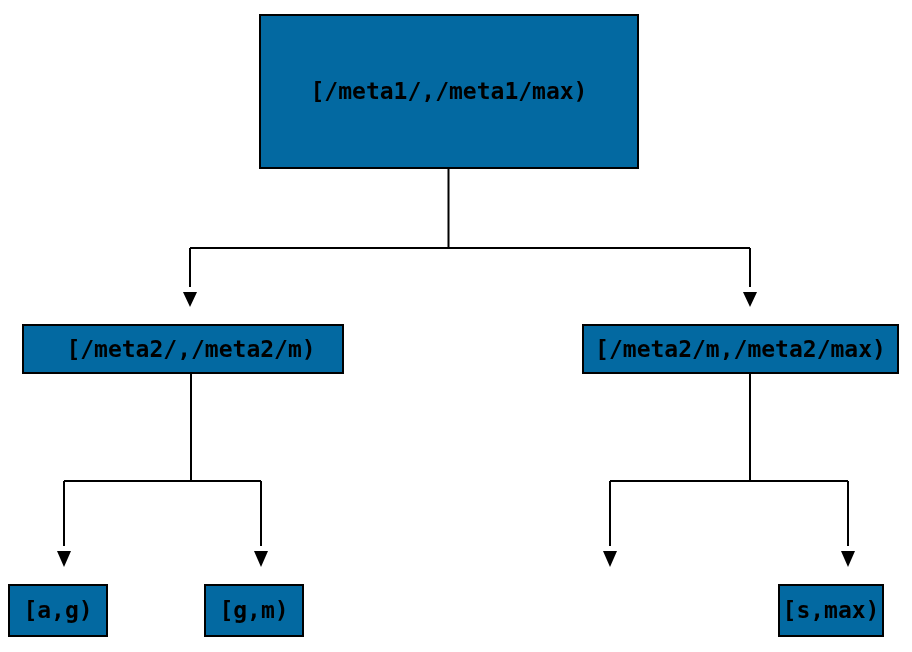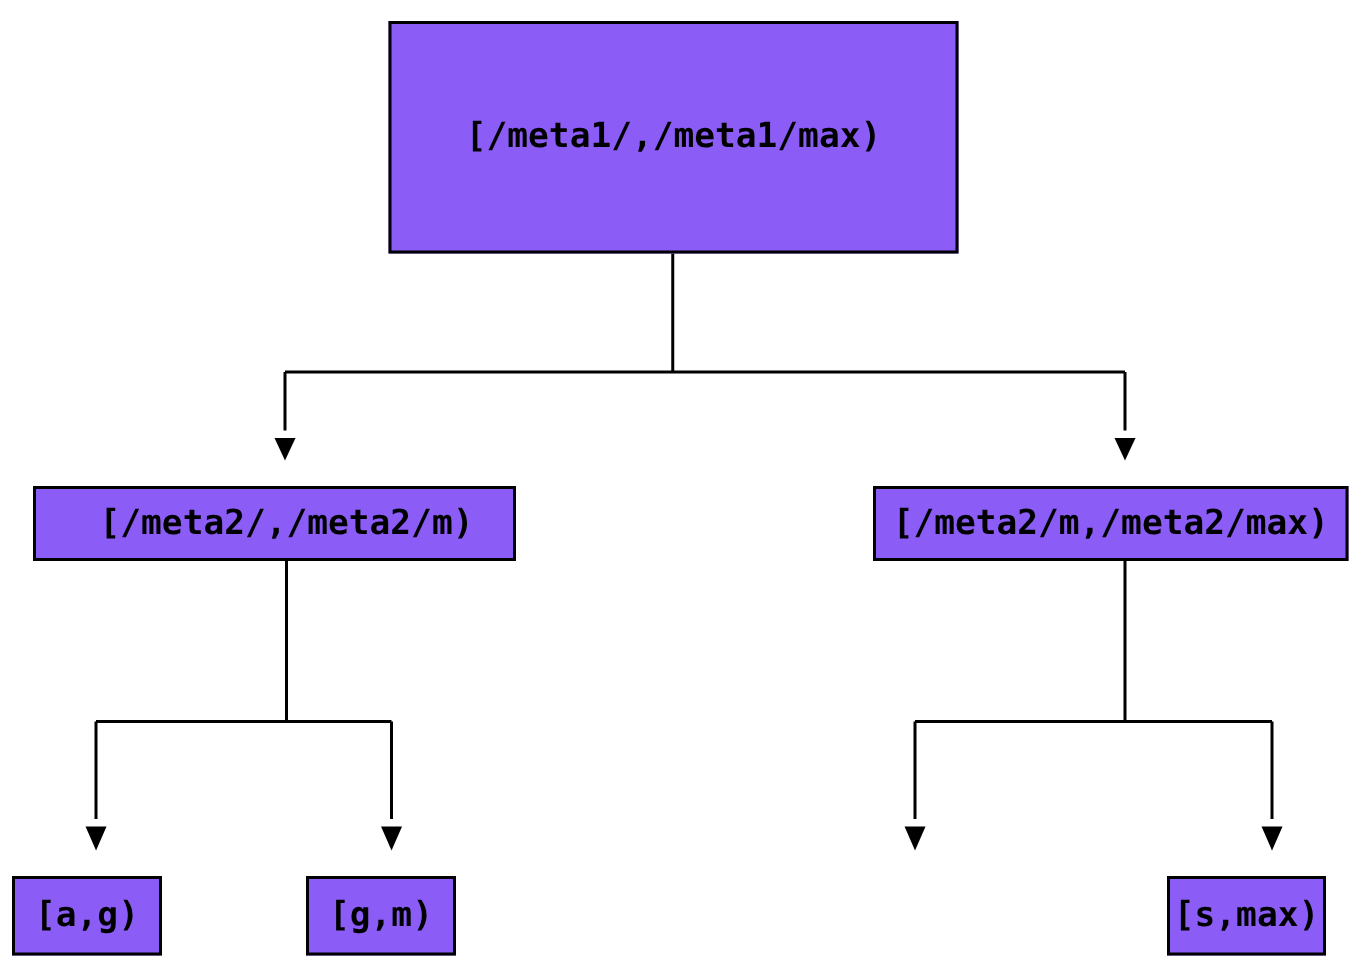--- a/index.html
+++ b/index.html
@@ -30,21 +30,21 @@
     fill: #000000;
     stroke: none;
   }
   .node {
     position: absolute;
     box-sizing: border-box;
     display: flex;
     align-items: center;
     justify-content: center;
     border: 2px solid #000000;
-    background: #8b5cf6;
+    background: #0369a1;
     color: #000000;
     font-family: "DejaVu Sans Mono", "Liberation Mono", monospace;
     font-weight: bold;
     font-size: 23px;
     white-space: nowrap;
     line-height: 1;
   }
   .node-root  { left: 259px; top: 14px;  width: 380px; height: 155px; }
   .node-n2l   { left: 22px;  top: 324px; width: 322px; height: 50px; padding-left: 16px;  }
   .node-n2r   { left: 582px; top: 324px; width: 317px; height: 50px;  }

